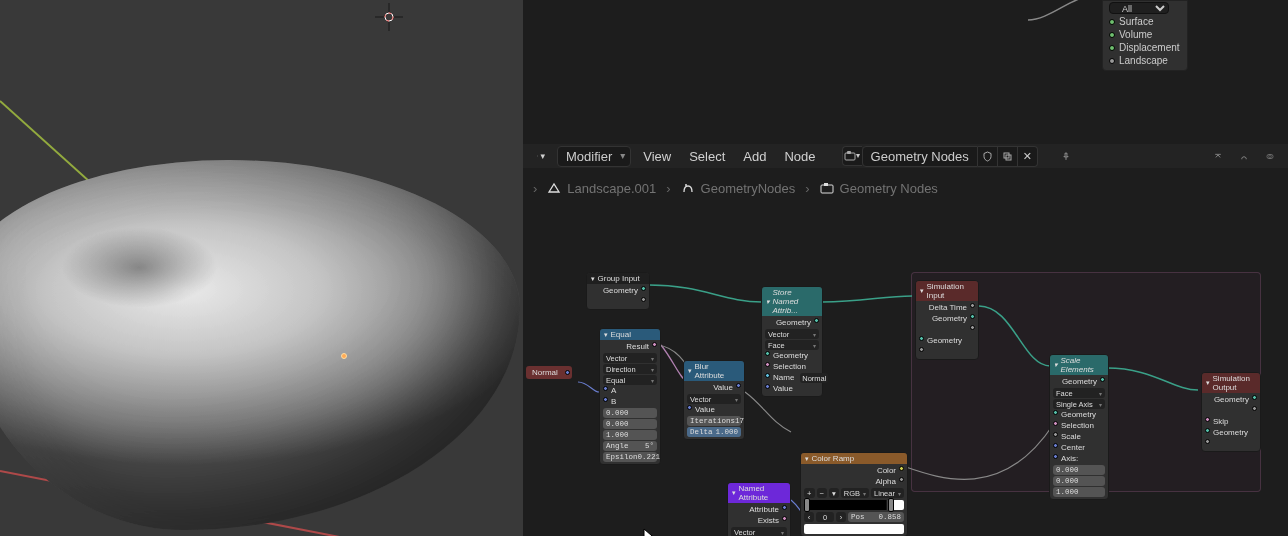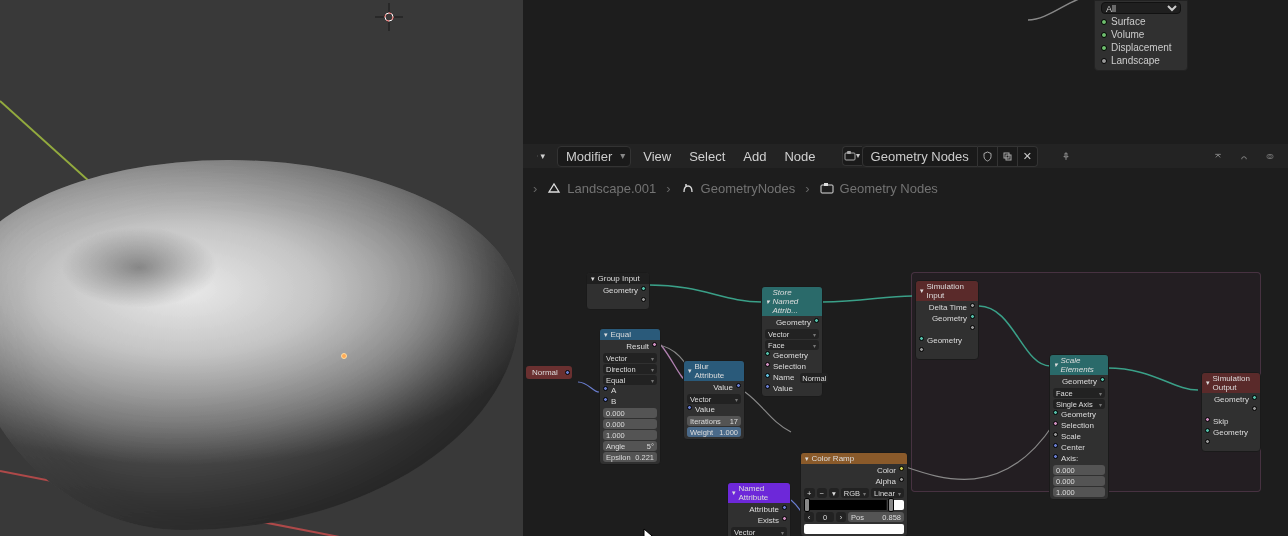--- a/index.html
+++ b/index.html
@@ -14,21 +14,21 @@
 .cursor-3d { position:absolute; left:375px; top:3px; width:28px; height:28px; }
 .cursor-3d svg { width:100%; height:100%; }
 .origin-dot { position:absolute; left:341px; top:353px; width:6px; height:6px; border-radius:50%; background:#ffaa55; border:1px solid #ffdda0; }
 
 
 .node-editor { position:absolute; left:523px; top:0; width:765px; height:536px; background:#1d1d1d; }
 
 
 .outpanel { position:absolute; right:100px; top:0; background:#303030; border:1px solid #222; border-radius:0 0 4px 4px; font-size:10px; min-width:86px; padding-bottom:3px; }
 .outpanel .row { display:flex; align-items:center; gap:4px; padding:1px 6px; }
-.outpanel select { background:#1f1f1f; color:#ccc; border:1px solid #111; border-radius:4px; font-size:9px; padding:0 0; width:80px; height:12px; }
+.outpanel select { background:#1f1f1f; color:#ccc; border:1px solid #111; border-radius:4px; font-size:9px; padding:0 8px; width:60px; height:12px; }
 .sock-out { width:6px; height:6px; border-radius:50%; background:#2a2a2a; border:1px solid #000; }
 .sock-out.sh { background:#6fbf6f; }
 .sock-out.gray { background:#9a9a9a; }
 
 
 .node-header { position:absolute; left:0; top:144px; right:0; height:24px; background:#232323; display:flex; align-items:center; padding:0 8px; gap:6px; font-size:13px; }
 .btn { display:flex; align-items:center; padding:2px 6px; border-radius:3px; background:transparent; color:#d0d0d0; cursor:pointer; }
 .dd { background:#1a1a1a; border:1px solid #333; border-radius:4px; padding:2px 18px 2px 8px; position:relative; font-size:13px; }
 .dd::after { content:"▾"; position:absolute; right:5px; top:3px; font-size:10px; color:#888; }
 .icon-btn { width:20px; height:20px; display:flex; align-items:center; justify-content:center; border-radius:3px; }
@@ -58,21 +58,21 @@
 .dot.geo { background:#55c0aa; }
 .dot.vec { background:#6a7ed0; }
 .dot.val { background:#999; }
 .dot.bool { background:#d090c0; }
 .dot.col { background:#d0d050; }
 .dot.str { background:#60c0e0; }
 .node .field { background:#222; border-radius:3px; padding:0 3px; font-size:7.5px; height:10px; display:flex; align-items:center; justify-content:space-between; }
 .node .field.sel::after { content:"▾"; font-size:6px; color:#777; margin-left:3px; }
 .node .slider { background:#545454; border-radius:3px; padding:0 3px; font-size:7.5px; height:10px; display:flex; align-items:center; justify-content:space-between; position:relative; }
 .node .slider .fill { position:absolute; left:0; top:0; bottom:0; background:#4a6a8a; border-radius:3px; }
-.node .slider span { position:relative; z-index:1; }
+.node .slider span { position:relative; z-index:1;font-family:Liberation Mono, monospace; }
 
 .hdr.black { background:#1f1f1f; }
 .hdr.blue { background:#2a5a7a; }
 .hdr.darkred { background:#5a2a2a; }
 .hdr.red { background:#6d28d9; }
 .hdr.teal { background:#2a6a6a;font-style:italic; }
 .hdr.orange { background:#8a5a2a; }
 
 .frame-normal { position:absolute; left:3px; top:166px; background:#6a3030; border-radius:3px; font-size:8px; padding:2px 2px 2px 6px; color:#ddd; display:flex; align-items:center; gap:3px; }
 .frame-normal .dot { margin-left:4px; }
@@ -352,21 +352,21 @@
         <div class="sock">
             <span class="dot vec"></span>
             <span>Value</span>
           </div>
         <div class="slider">
             <span>Iterations</span>
             <span>17</span>
           </div>
         <div class="slider">
             <div class="fill" style="width:100%"></div>
-            <span>Weight</span>
+            <span>Delta</span>
             <span>1.000</span>
           </div>
       </div>
     </div>
 
     <div class="node" style="left:204px; top:282px; width:64px;">
       <div class="hdr red">
           <span class="tri">▾</span>
           <span>Named Attribute</span>
         </div>

